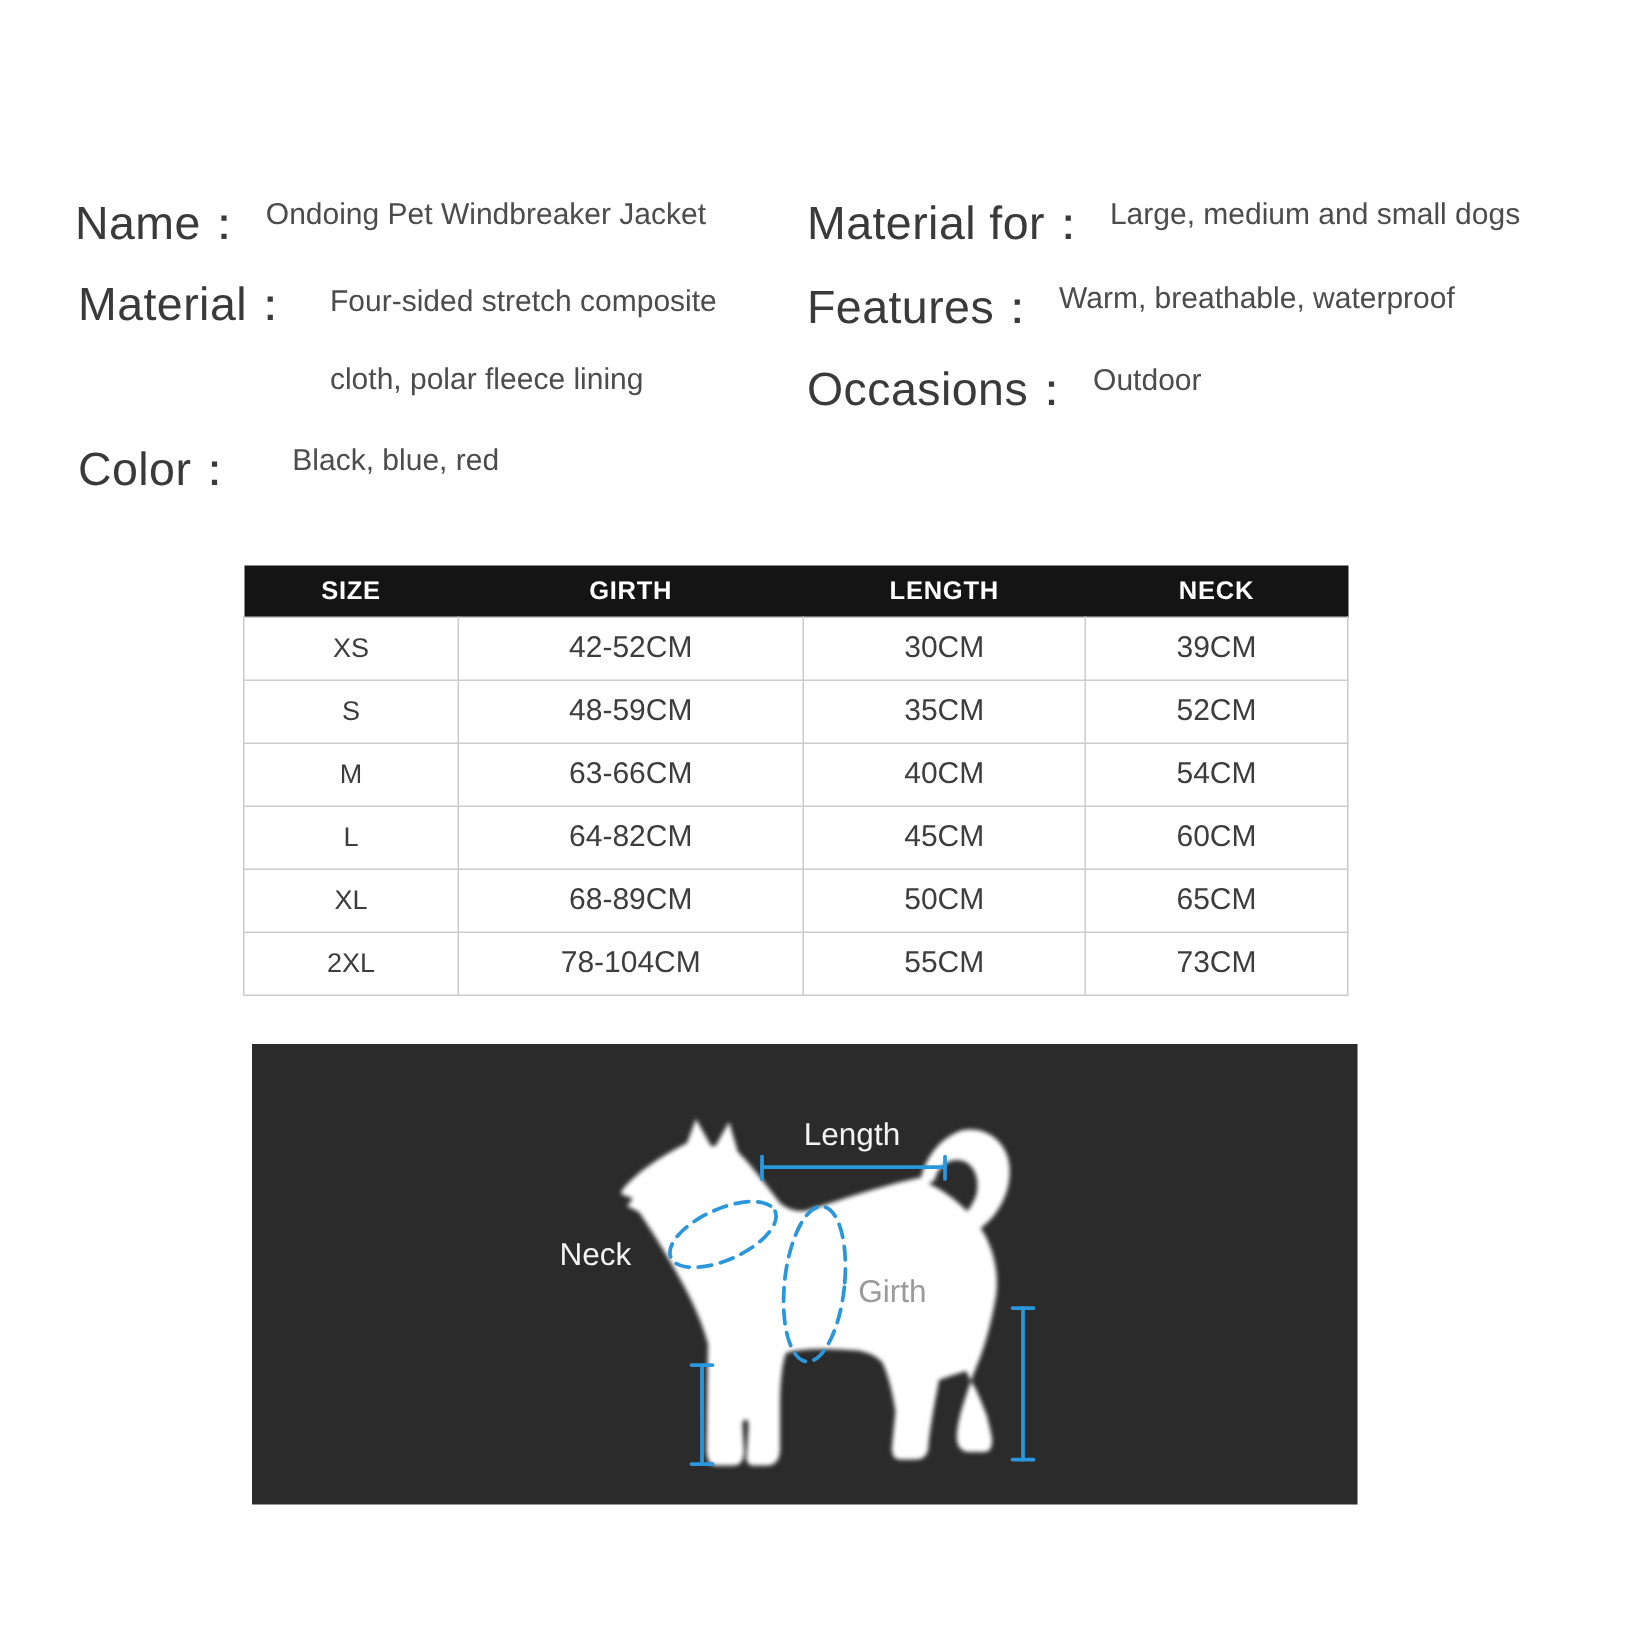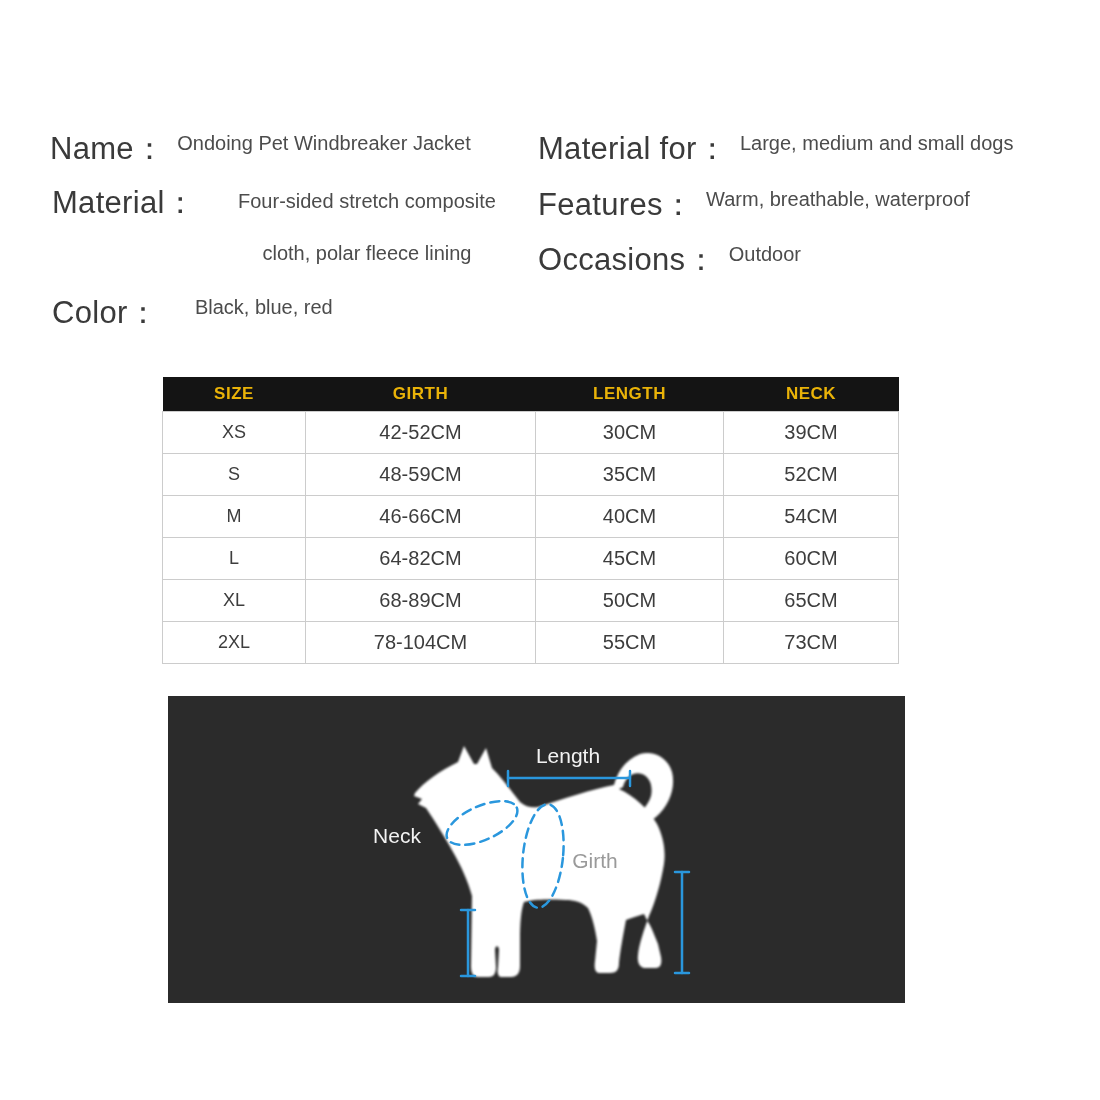--- a/index.html
+++ b/index.html
@@ -8,38 +8,38 @@
     background:#ffffff;
     font-family:"Liberation Sans", sans-serif;
     position:relative;
     overflow:hidden;
   }
 
   
   .info-row { position:absolute; display:flex; align-items:flex-start; white-space:nowrap; }
   .info-label { font-size:31px; color:#3a3a3a; letter-spacing:0.3px; }
   .info-value { font-size:20px; color:#4c4c4c; padding-top:4px; margin-left:12px; }
-  .material-value { white-space:normal; width:318px; text-align:center; }
+  .material-value { white-space:normal; width:318px; text-align:left; }
   .material-value .line { line-height:30px; }
   .material-value .line2 { margin-top:22px; }
 
   #row-name      { left:50px;  top:128px; }
-  #row-material  { left:52px;  top:182px; }
+  #row-material  { left:52px;  top:182px;gap:12px; }
   #row-color     { left:52px;  top:292px;gap:24px; }
   #row-suitable  { left:538px; top:128px; }
   #row-features  { left:538px; top:184px; }
   #row-occasions { left:538px; top:239px; }
 
   
   #size-table {
     position:absolute; left:162px; top:377px; width:736px;
     border-collapse:collapse; table-layout:fixed;
   }
   #size-table thead th {
-    background:#141414; color:#eab308;
+    background:#141414; color:#ffffff;
     font-size:17px; font-weight:bold; letter-spacing:0.5px;
     height:34px; border:none; padding:0;
   }
   #size-table tbody td {
     border:1px solid #cccccc;
     height:41px; text-align:center; vertical-align:middle;
     font-size:20px; color:#3d3d3d; padding:0;
   }
   #size-table tbody td.size-col { font-size:18px; }
 
@@ -114,21 +114,21 @@
         <td>39CM</td>
       </tr>
       <tr>
         <td class="size-col">S</td>
         <td>48-59CM</td>
         <td>35CM</td>
         <td>52CM</td>
       </tr>
       <tr>
         <td class="size-col">M</td>
-        <td>46-66CM</td>
+        <td>63-66CM</td>
         <td>40CM</td>
         <td>54CM</td>
       </tr>
       <tr>
         <td class="size-col">L</td>
         <td>64-82CM</td>
         <td>45CM</td>
         <td>60CM</td>
       </tr>
       <tr>

